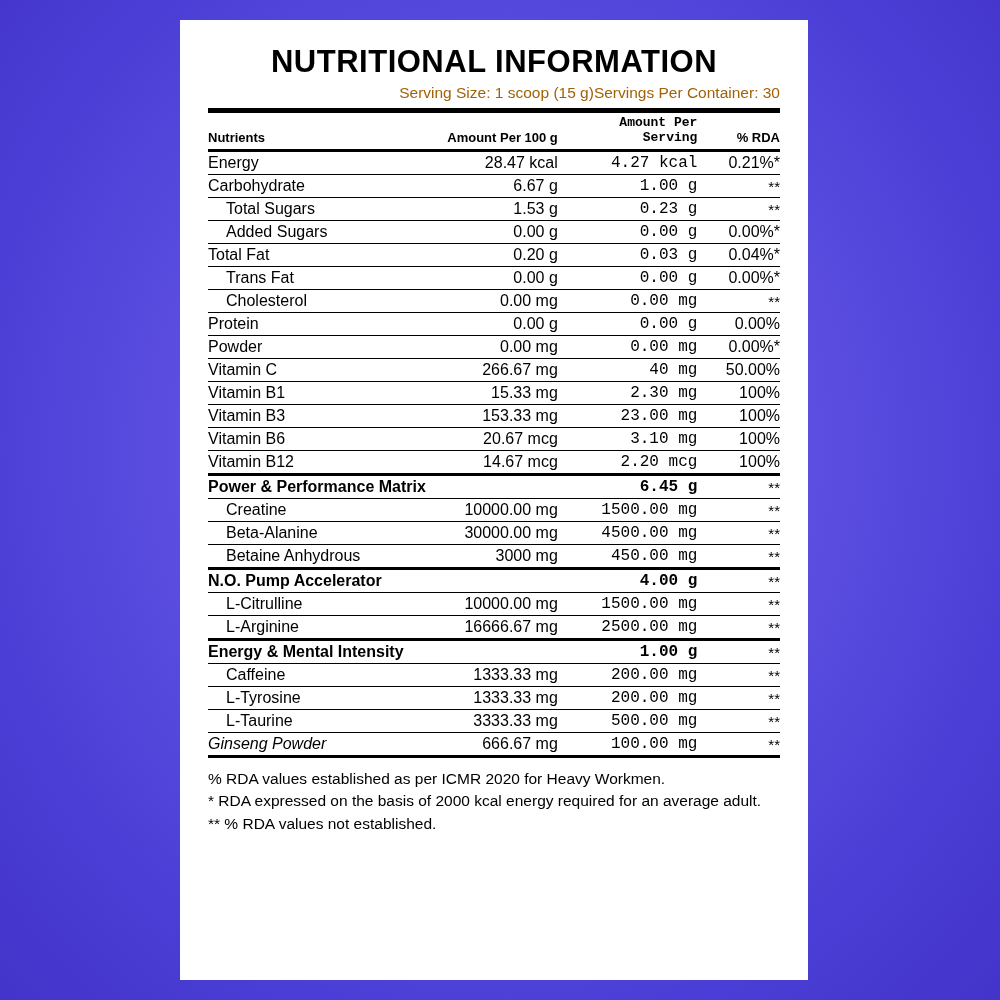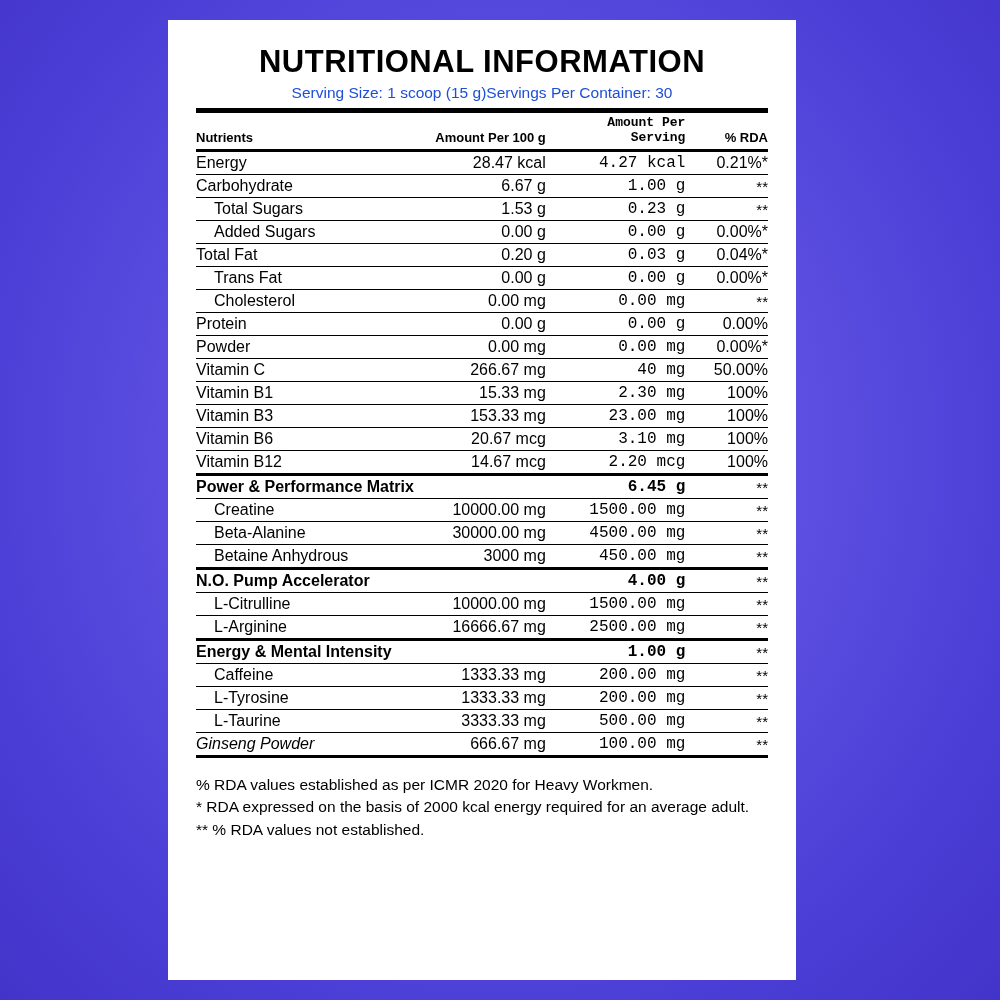--- a/index.html
+++ b/index.html
@@ -8,42 +8,42 @@
   }
   body {
     width: 1000px;
     height: 1000px;
     font-family: "Liberation Sans", sans-serif;
     background: radial-gradient(ellipse at 50% 45%, #6a5ce8 0%, #5b4ee0 45%, #4a3ed6 75%, #4334c9 100%);
     overflow: hidden;
   }
   .panel {
     position: absolute;
-    left: 168px;
+    left: 180px;
     top: 20px;
     width: 628px;
     height: 960px;
     background: #ffffff;
     box-sizing: border-box;
     padding: 20px 28px 0 28px;
   }
   .title {
     text-align: center;
     font-size: 31px;
     font-weight: bold;
     letter-spacing: 0.5px;
     color: #000;
     margin: 4px 0 4px 0;
     white-space: nowrap;
   }
   .serving-row {
     display: flex;
-    justify-content: center;
+    justify-content: flex-end;
     font-size: 15.5px;
-    color: #1d4ed8;
+    color: #a16207;
     margin-top: 2px;
     margin-bottom: 6px;
   }
   table.nut {
     width: 100%;
     border-collapse: collapse;
     font-size: 16px;
     color: #000;
   }
   table.nut td, table.nut th {
@@ -69,21 +69,21 @@
 
   .indent1 { padding-left: 18px !important; }
   .bold { font-weight: bold; margin-top: 40px; }
   .italic { font-style: italic; }
   .sup { vertical-align: top; font-size: 15px; }
 
   .footnotes {
     font-size: 15.5px;
     color: #000;
     line-height: 1.45;
-    margin-top: 16px;
+    margin-top: 10px;
   }
   .footnotes div { white-space: nowrap; }
 </style>
 </head>
 <body>
 
 <div class="panel">
 
   <div class="title">NUTRITIONAL INFORMATION</div>
 

